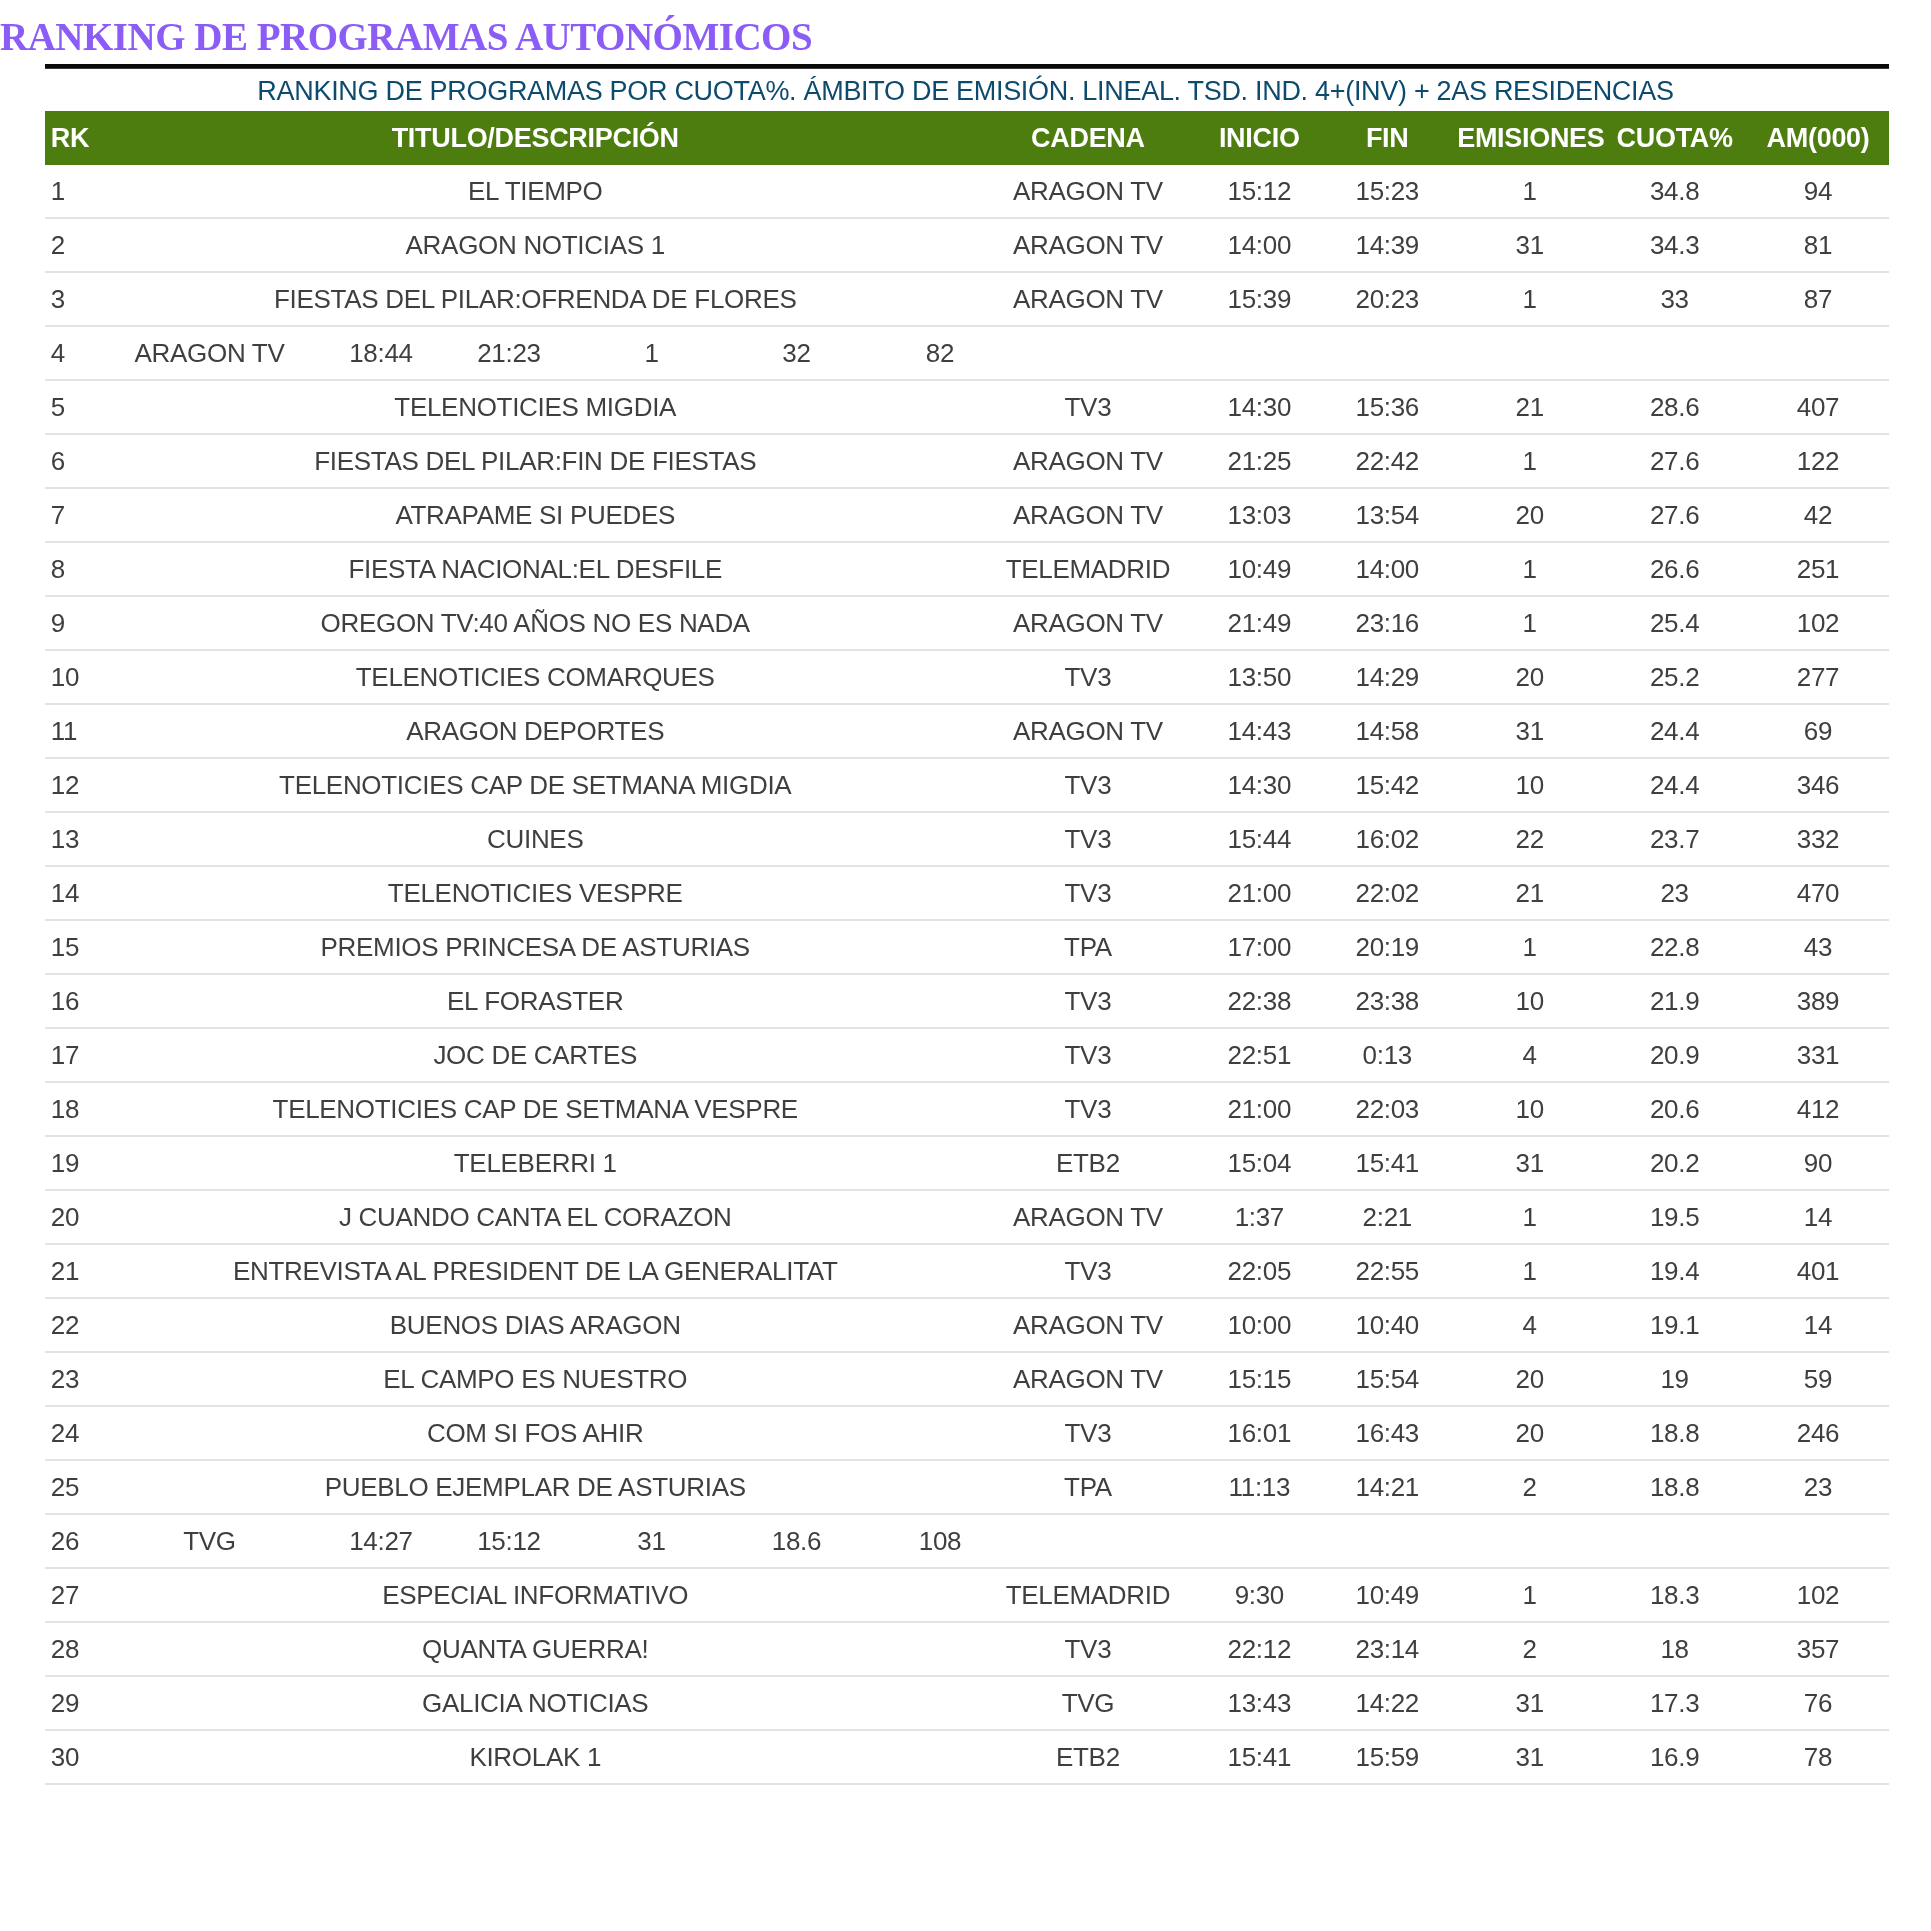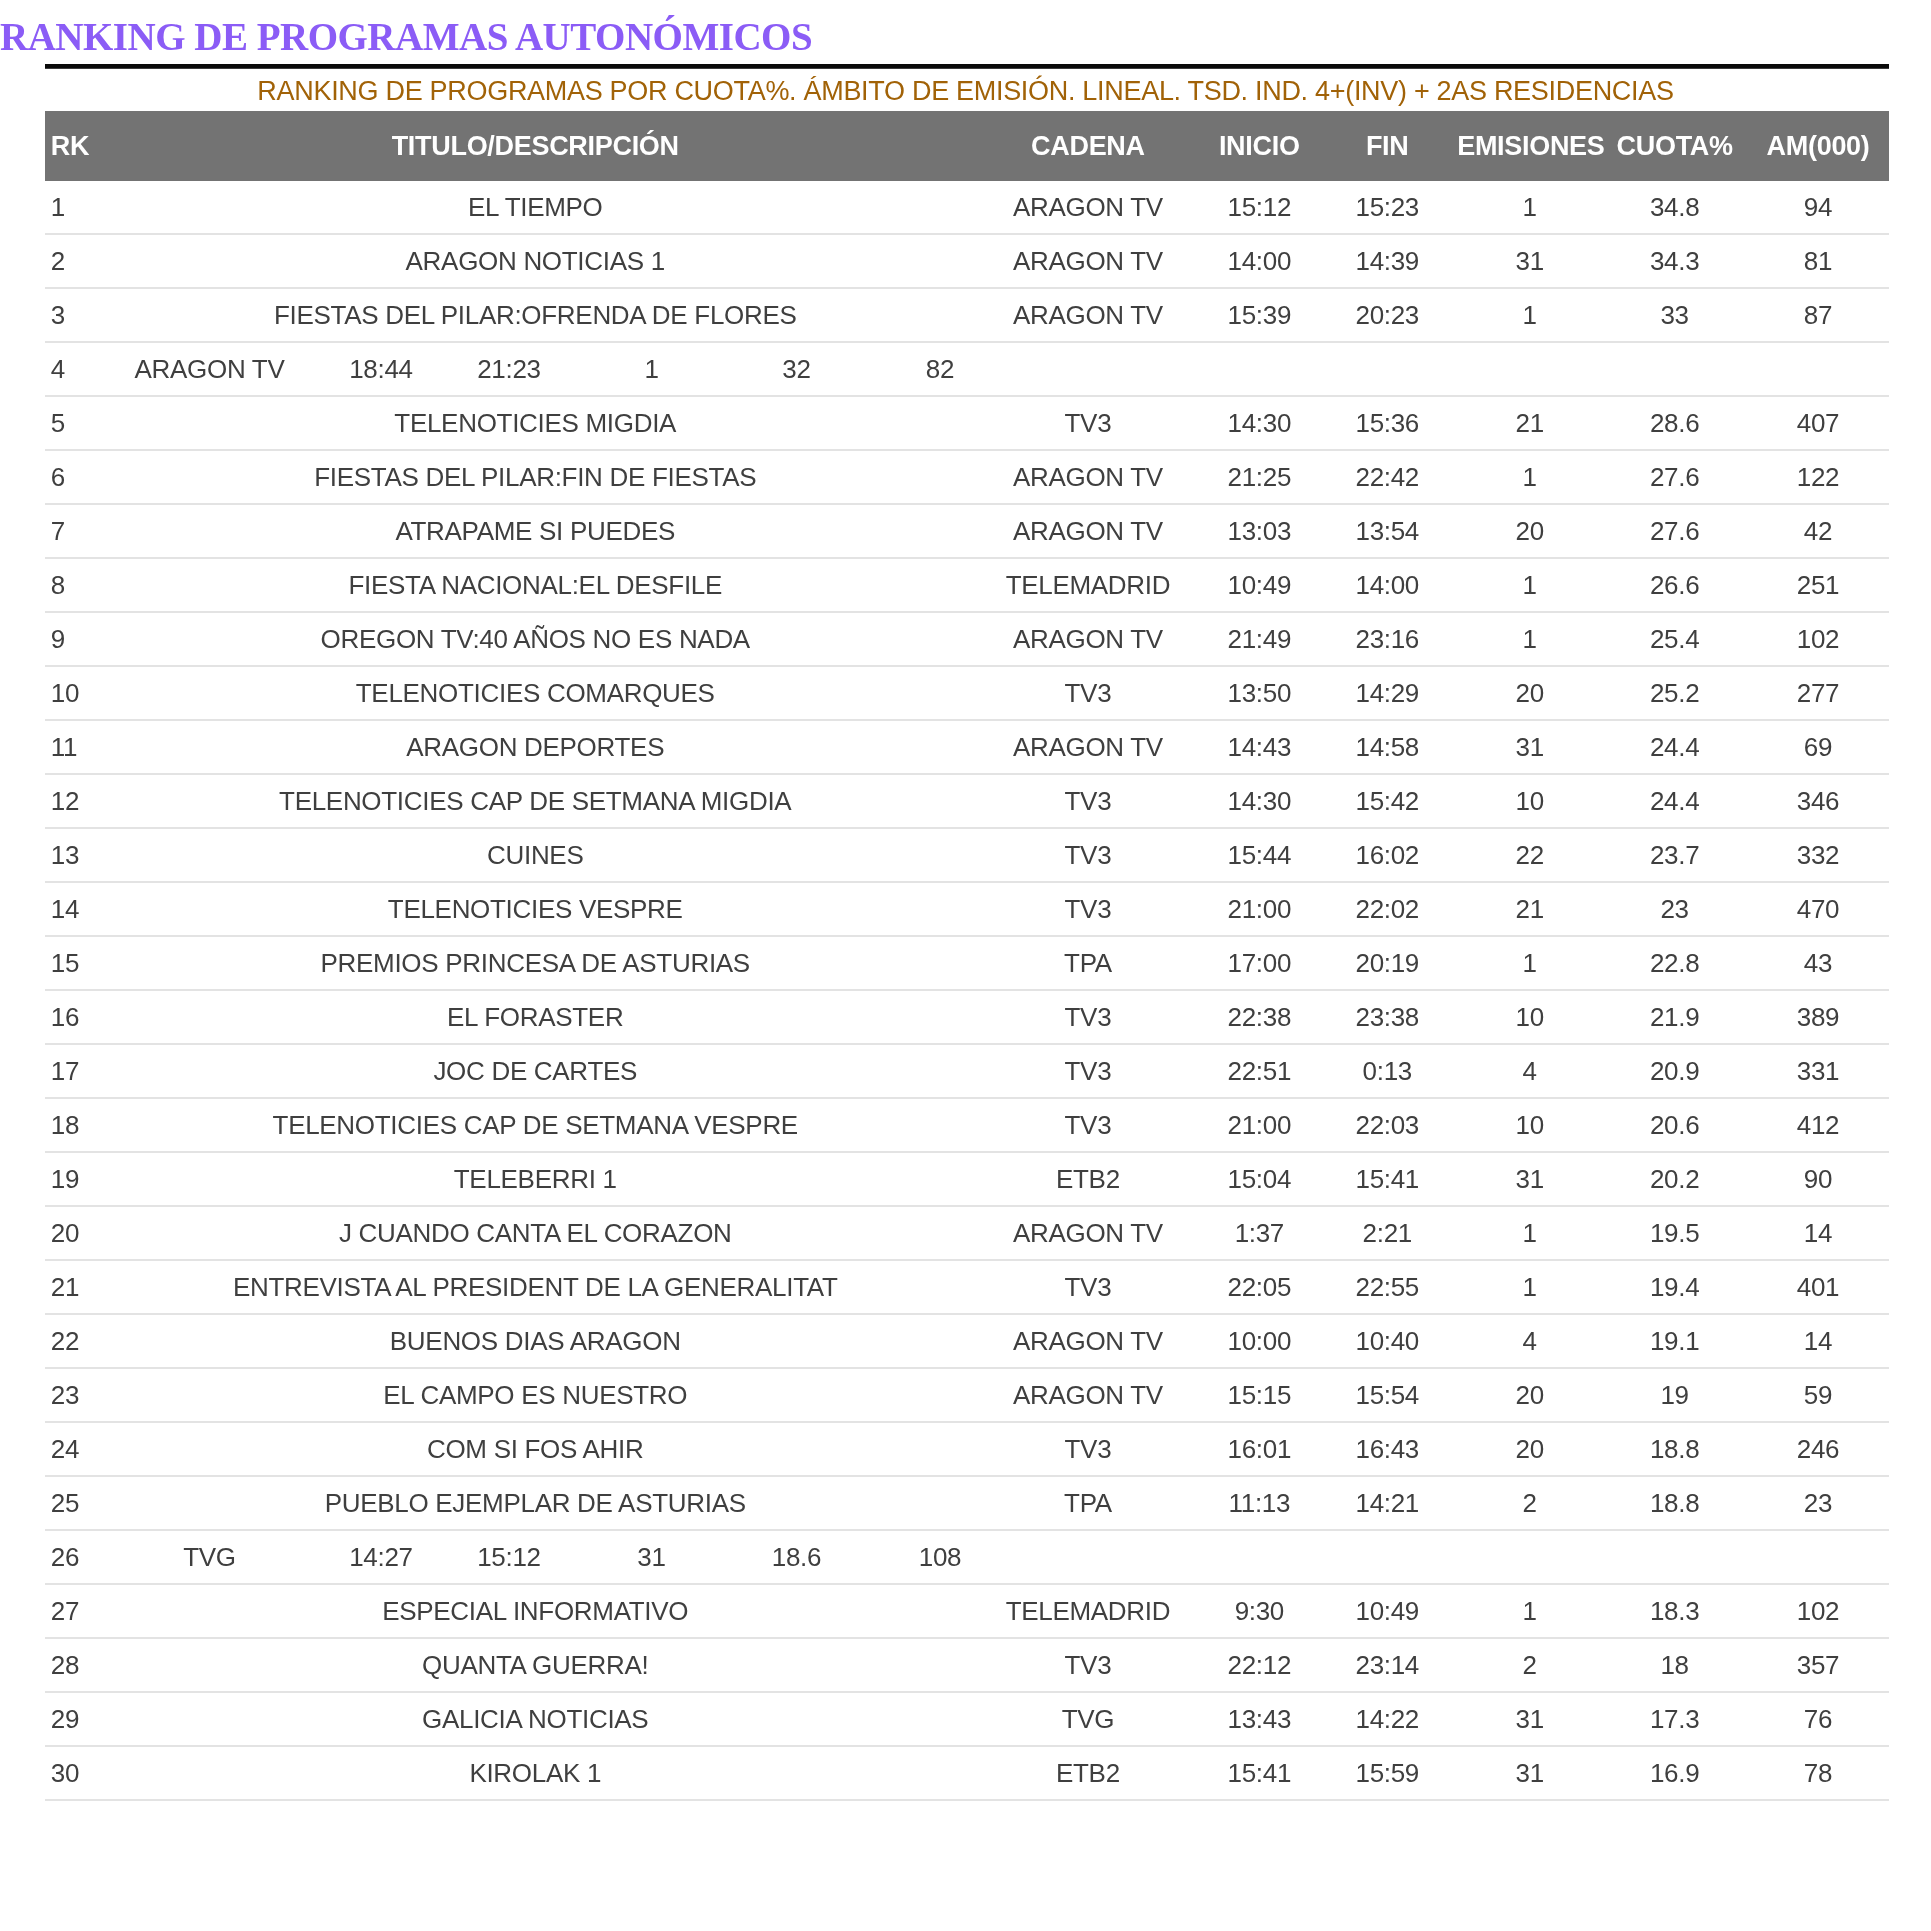--- a/index.html
+++ b/index.html
@@ -27,34 +27,34 @@
     width: 1844px;
     height: 3.9px;
     border-top: 4.8px solid #0a0a0a;
     border-bottom: 1.9px solid #3c3c3c;
   }
   .page-subtitle {
     margin-top: 6.8px;
     text-align: center;
     font-size: 27px;
     font-weight: 400;
-    color: #a16207;
+    color: #0c4a6e;
     letter-spacing: -0.3px;
   }
   .ranking-table {
     position: absolute;
     left: 45px;
     top: 111px;
     width: 1844px;
   }
   .thead {
     display: flex;
     align-items: center;
-    height: 70px;
-    background: #737373;
+    height: 54px;
+    background: #4d7c0f;
     color: #ffffff;
     font-weight: 700;
     font-size: 27px;
     letter-spacing: -0.3px;
   }
   .tbody .trow {
     display: flex;
     align-items: center;
     height: 54px;
     border-bottom: 2.9px solid #e3e3e3;

